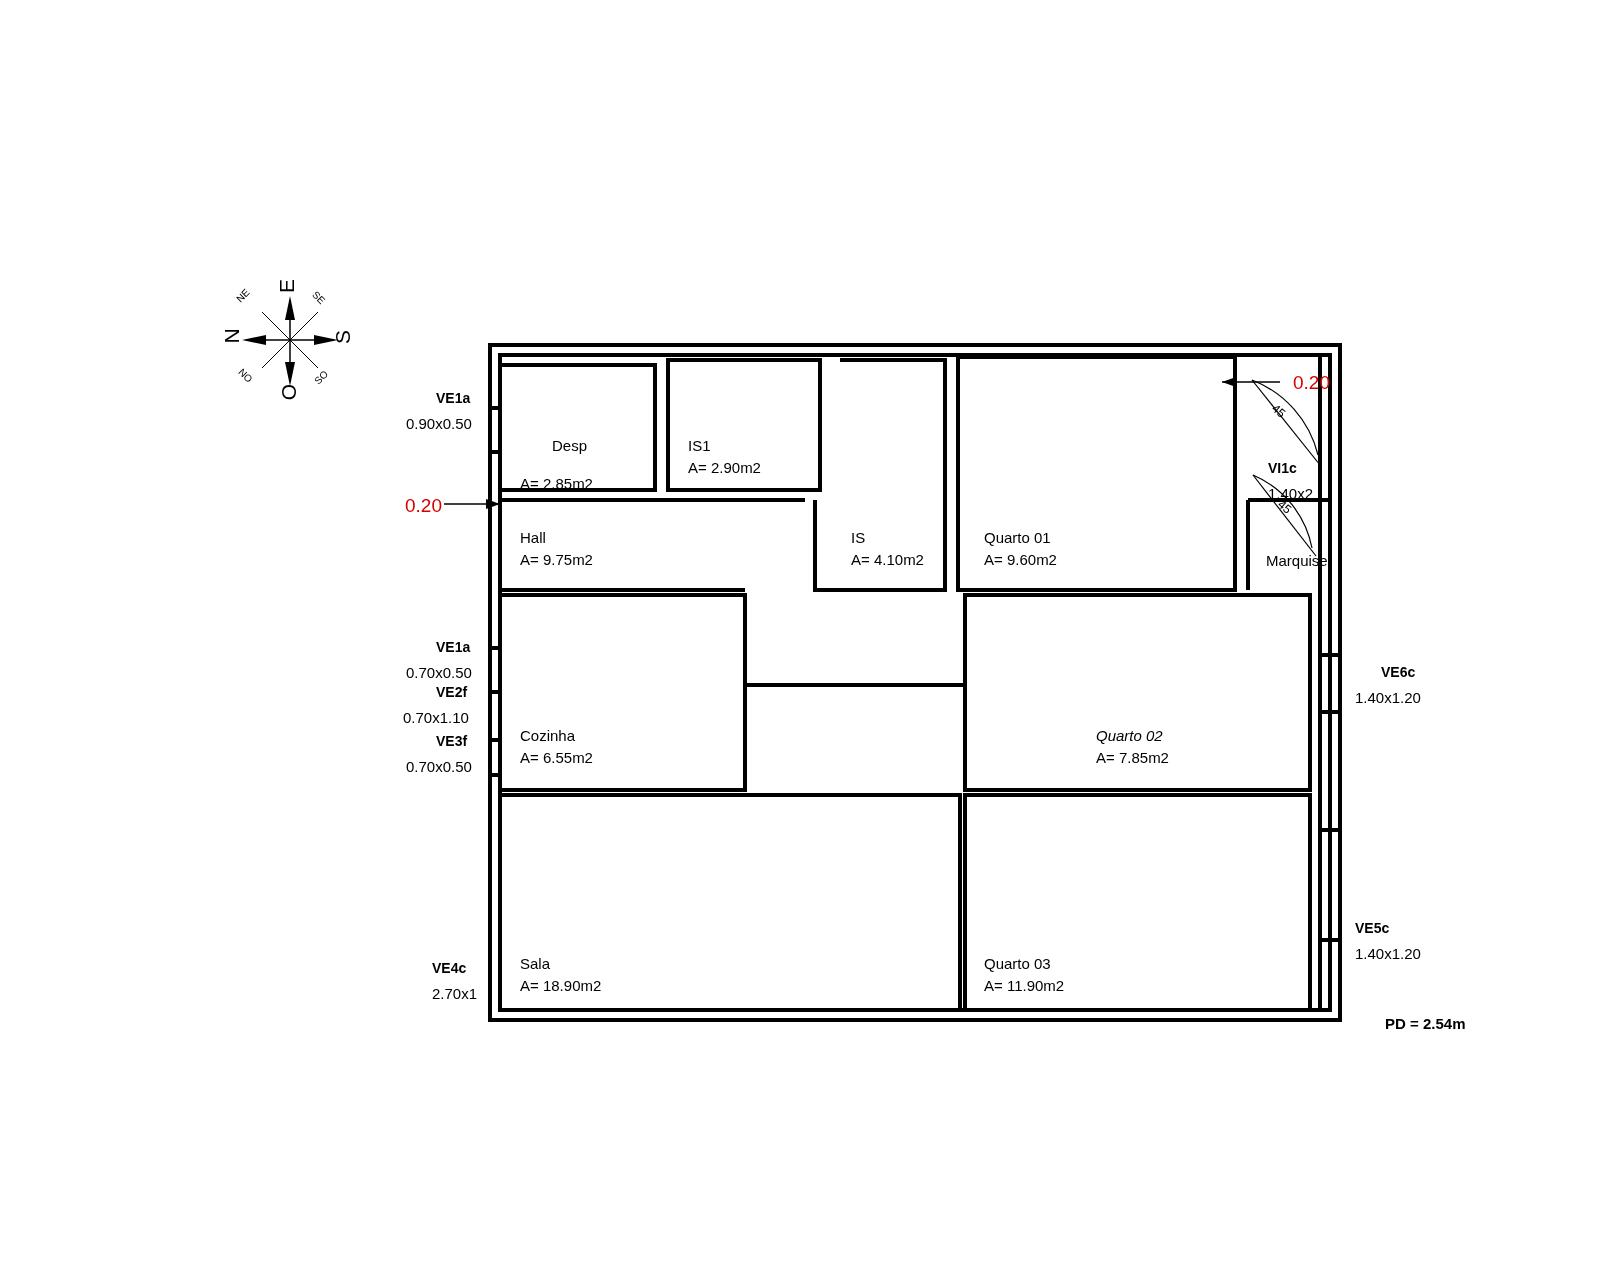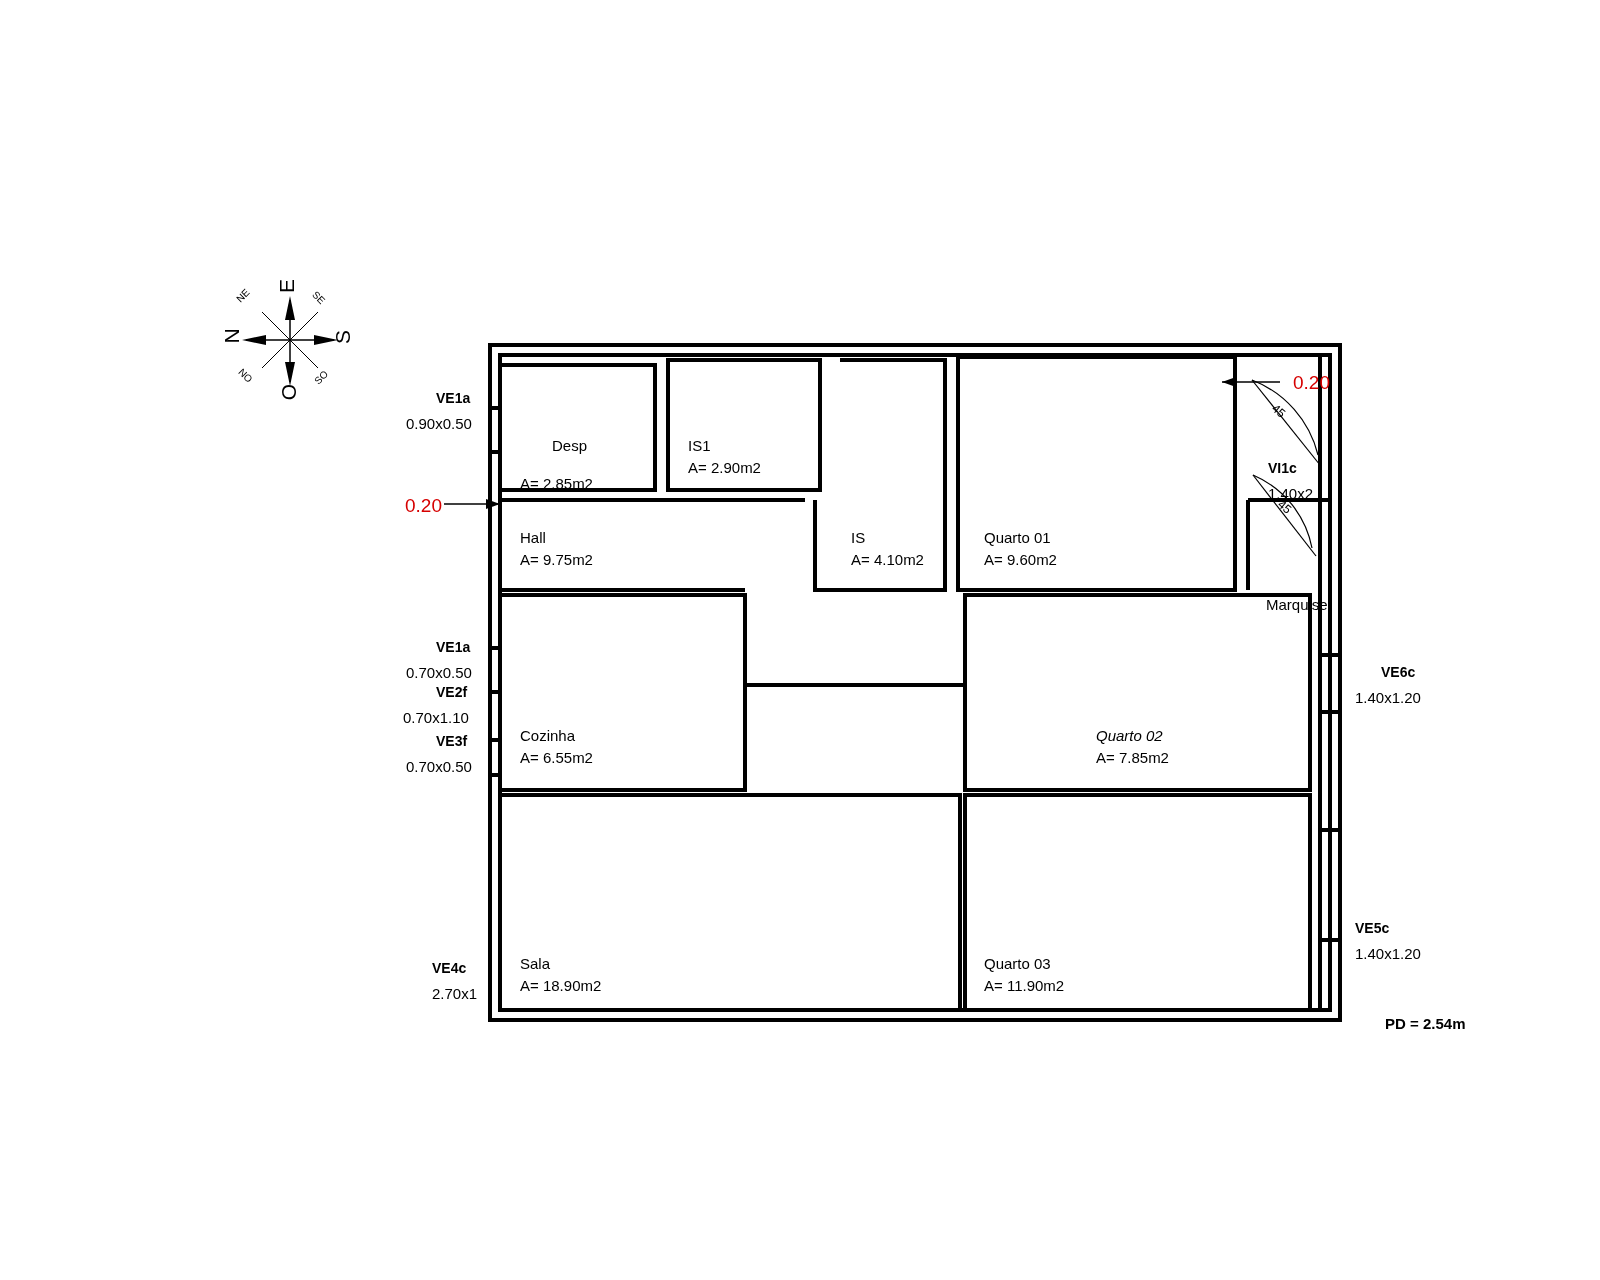--- a/index.html
+++ b/index.html
@@ -144,21 +144,21 @@
 
 <div class="lbl room-name" style="left:1096px; top:727px;font-style:italic;">Quarto 02</div>
 <div class="lbl room-area" style="left:1096px; top:749px;">A= 7.85m2</div>
 
 <div class="lbl room-name" style="left:520px; top:955px;">Sala</div>
 <div class="lbl room-area" style="left:520px; top:977px;">A= 18.90m2</div>
 
 <div class="lbl room-name" style="left:984px; top:955px;">Quarto 03</div>
 <div class="lbl room-area" style="left:984px; top:977px;text-align:center;">A= 11.90m2</div>
 
-<div class="lbl room-name" style="left:1266px; top:552px;margin-top:44px;">Marquise</div>
+<div class="lbl room-name" style="left:1266px; top:552px;">Marquise</div>
 
 <div class="lbl win-code" style="left:436px; top:390px;">VE1a</div>
 <div class="lbl win-dim" style="left:406px; top:415px;">0.90x0.50</div>
 
 <div class="lbl win-code" style="left:436px; top:639px;">VE1a</div>
 <div class="lbl win-dim" style="left:406px; top:664px;">0.70x0.50</div>
 
 <div class="lbl win-code" style="left:436px; top:684px;">VE2f</div>
 <div class="lbl win-dim" style="left:403px; top:709px;">0.70x1.10</div>
 

